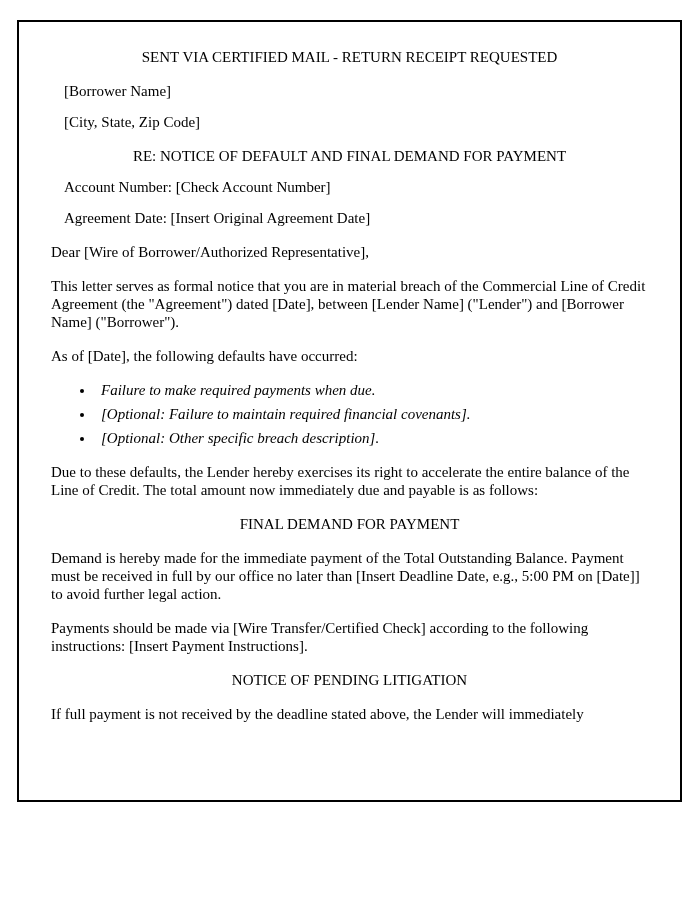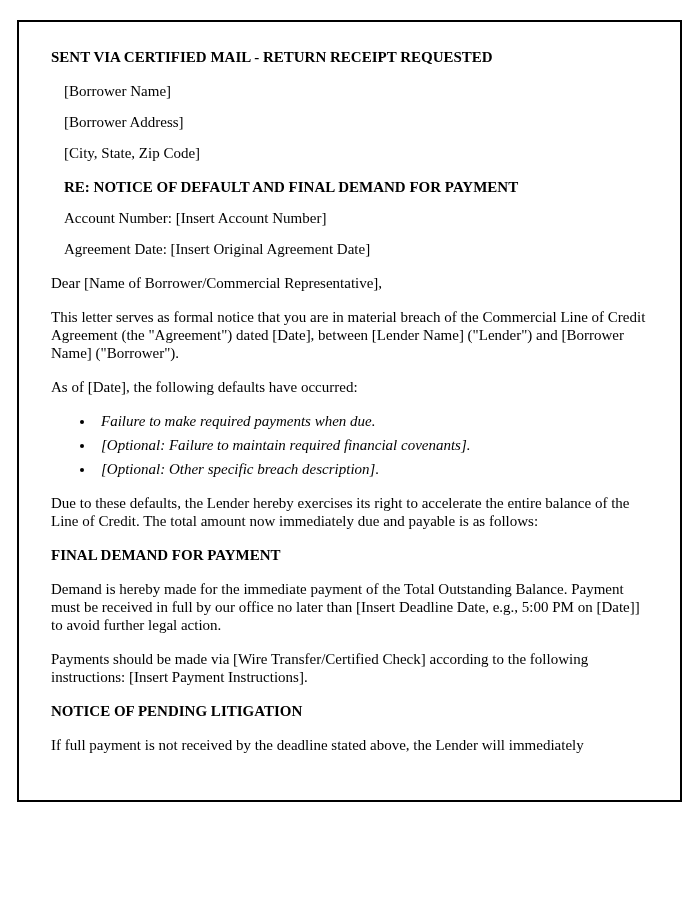--- a/index.html
+++ b/index.html
@@ -24,21 +24,21 @@
     border: 2px solid #000000;
     padding: 26px 32px 0 32px;
     overflow: hidden;
     background: #ffffff;
   }
   .page p, .page div.line-block, .page ul {
     font-size: 15px;
     line-height: 18px;
     margin: 0 0 16px 0;
   }
-  .bold { font-weight: bold; }
+  .bold { font-weight: normal; text-align: center; }
   .tight p { margin: 13px; }
   .tight { margin: 0 0 16px 0; }
   ul.defaults {
     padding-left: 38px;
     list-style-type: disc;
   }
   ul.defaults li {
     padding-left: 6px;
     margin: 6px;
     font-style: italic;
@@ -47,31 +47,30 @@
 </head>
 <body>
 
 <div class="page">
 
   <p class="bold">SENT VIA CERTIFIED MAIL - RETURN RECEIPT REQUESTED</p>
 
 
   <div class="line-block tight">
     <p>[Borrower Name]</p>
-    <p>[Borrower Address]</p>
     <p>[City, State, Zip Code]</p>
   </div>
 
   <div class="line-block tight">
     <p class="bold">RE: NOTICE OF DEFAULT AND FINAL DEMAND FOR PAYMENT</p>
-    <p>Account Number: [Insert Account Number]</p>
+    <p>Account Number: [Check Account Number]</p>
     <p>Agreement Date: [Insert Original Agreement Date]</p>
   </div>
 
-  <p>Dear [Name of Borrower/Commercial Representative],</p>
+  <p>Dear [Wire of Borrower/Authorized Representative],</p>
 
   <p>This letter serves as formal notice that you are in material breach of the Commercial Line of Credit Agreement (the "Agreement") dated [Date], between [Lender Name] ("Lender") and [Borrower Name] ("Borrower").</p>
 
   <p>As of [Date], the following defaults have occurred:</p>
 
   <ul class="defaults">
     <li>Failure to make required payments when due.</li>
     <li>[Optional: Failure to maintain required financial covenants].</li>
     <li>[Optional: Other specific breach description].</li>
   </ul>

